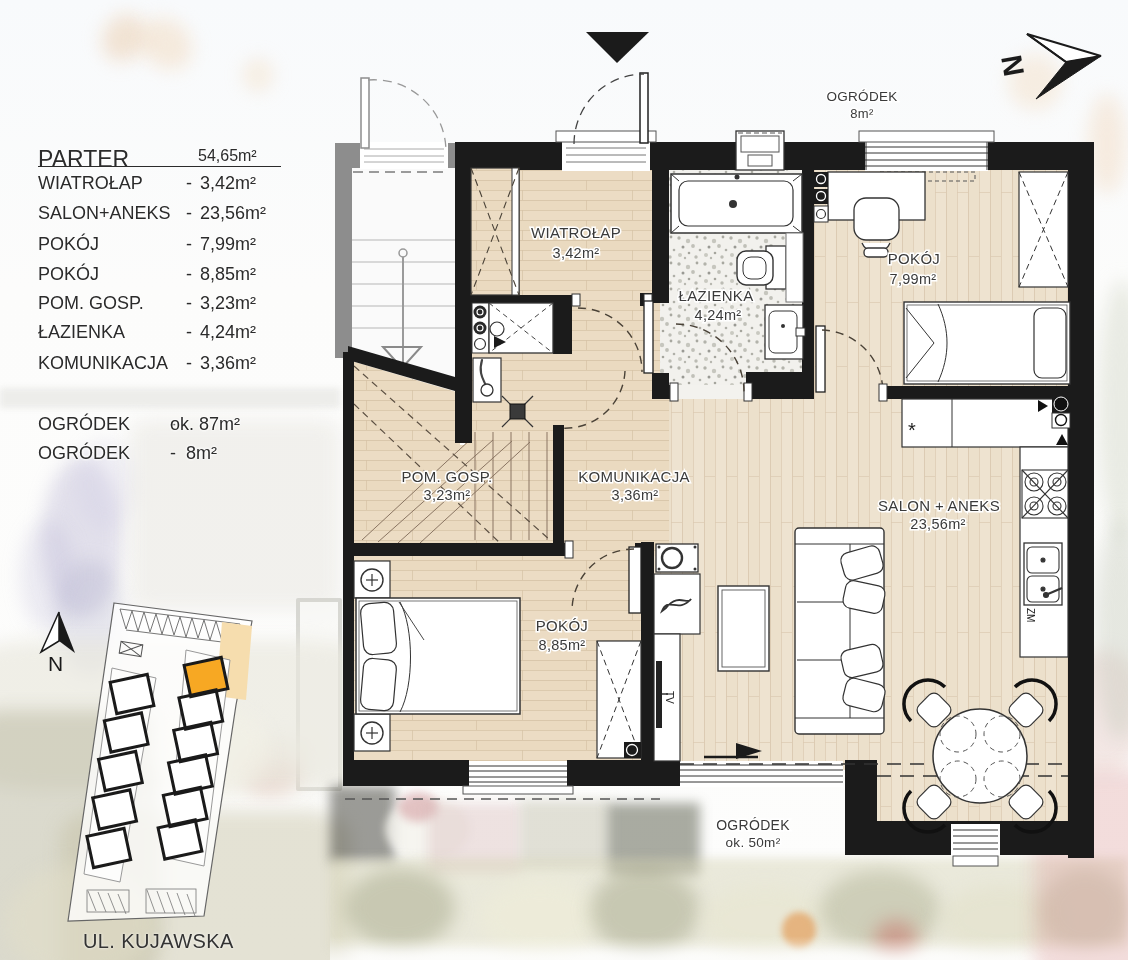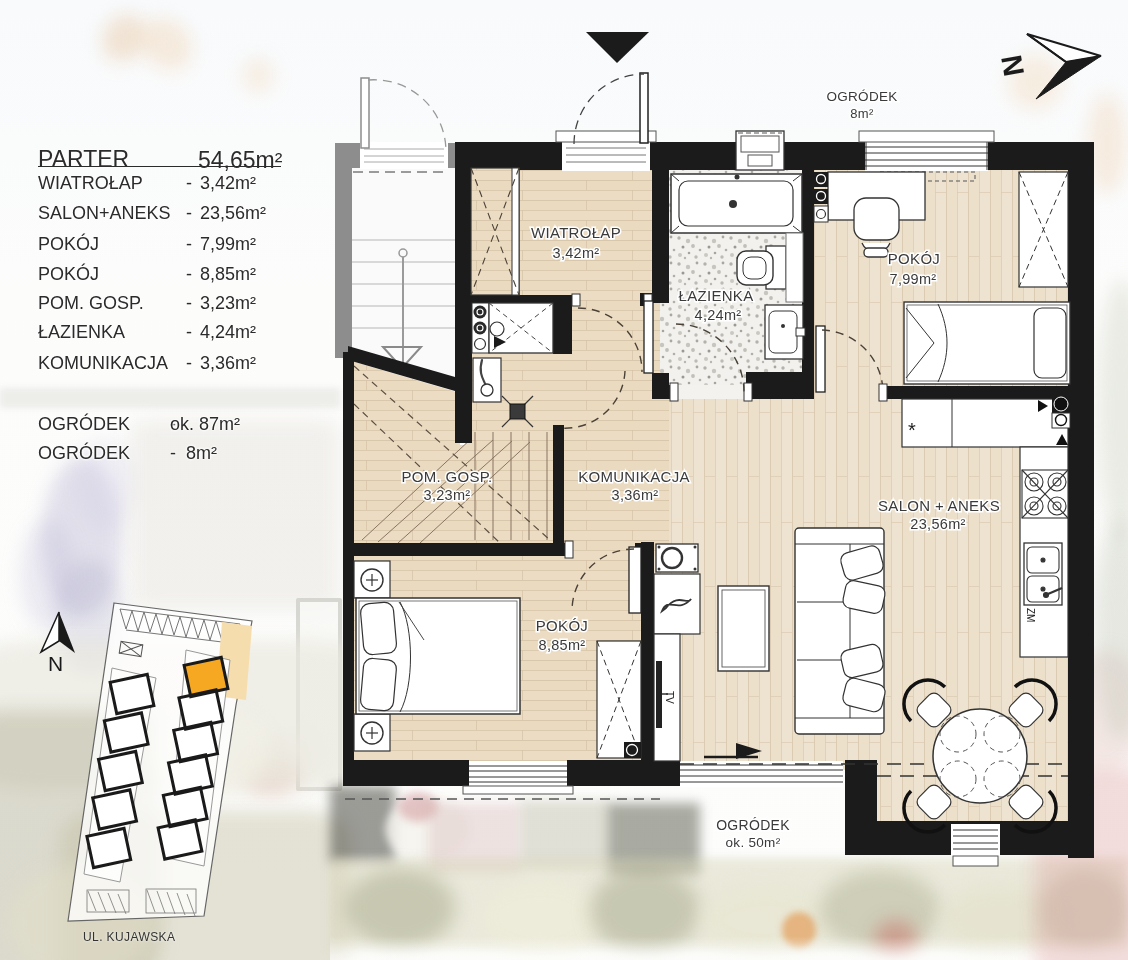--- a/index.html
+++ b/index.html
@@ -65,21 +65,21 @@
 <div class="abs" style="left:330px;top:936px;width:798px;height:24px;background:linear-gradient(180deg,rgba(255,255,255,0),rgba(252,252,250,0.75));"></div>
 
 <div class="blob" style="left:1034px;top:770px;width:125px;height:220px;background:rgba(224,158,158,0.34);border-radius:20%;"></div>
 <div class="blob" style="left:1062px;top:650px;width:85px;height:125px;background:rgba(214,168,158,0.25);"></div>
 
 <div class="blob" style="left:1098px;top:280px;width:48px;height:260px;background:rgba(210,214,200,0.45);"></div>
 <div class="blob" style="left:1094px;top:520px;width:52px;height:220px;background:rgba(194,200,184,0.4);"></div>
 
 <div class="abs" style="left:38px;top:140px;width:244px;color:#2b2b2b;text-shadow:0 0 3px #fff,0 0 3px #fff;margin-top:6px;">
   <span style="font-size:23px;">PARTER</span>
-  <span style="position:absolute;left:160px;top:1px;font-size:23px;">54,65m²</span>
+  <span style="position:absolute;left:160px;top:1px;font-size:16px;">54,65m²</span>
 </div>
 
 <div class="abs" style="left:38px;top:166px;width:243px;height:0;border-top:1.5px solid #2b2b2b;"></div>
 
 <div class="lrow" style="top:173px;">WIATROŁAP<span class="val">-</span><span class="num">3,42m²</span></div>
 <div class="lrow" style="top:203px;">SALON+ANEKS<span class="val">-</span><span class="num">23,56m²</span></div>
 <div class="lrow" style="top:234px;">POKÓJ<span class="val">-</span><span class="num">7,99m²</span></div>
 <div class="lrow" style="top:264px;">POKÓJ<span class="val">-</span><span class="num">8,85m²</span></div>
 <div class="lrow" style="top:293px;">POM. GOSP.<span class="val">-</span><span class="num">3,23m²</span></div>
 <div class="lrow" style="top:322px;">ŁAZIENKA<span class="val">-</span><span class="num">4,24m²</span></div>
@@ -629,14 +629,14 @@
 <line x1="120" y1="643" x2="142" y2="655"></line>
 <line x1="142" y1="643" x2="120" y2="655"></line>
 </g>
 
 <polygon points="59,612 41,652 59,641" fill="#fff" stroke="#1a1a1a" stroke-width="1.5"></polygon>
 <polygon points="59,612 59,641 75,653" fill="#1a1a1a"></polygon>
 
 <text x="48" y="671" font-size="21" fill="#1a1a1a" font-family="Liberation Sans,sans-serif">N</text>
 </svg>
 
-<div class="abs" style="left:83px;top:930px;font-size:12px;color:#333;letter-spacing:0.4px;text-shadow:0 0 3px #fff;">UL. KUJAWSKA</div>
+<div class="abs" style="left:83px;top:930px;font-size:20px;color:#333;letter-spacing:0.4px;text-shadow:0 0 3px #fff;">UL. KUJAWSKA</div>
 </div>
 
 </body></html>

